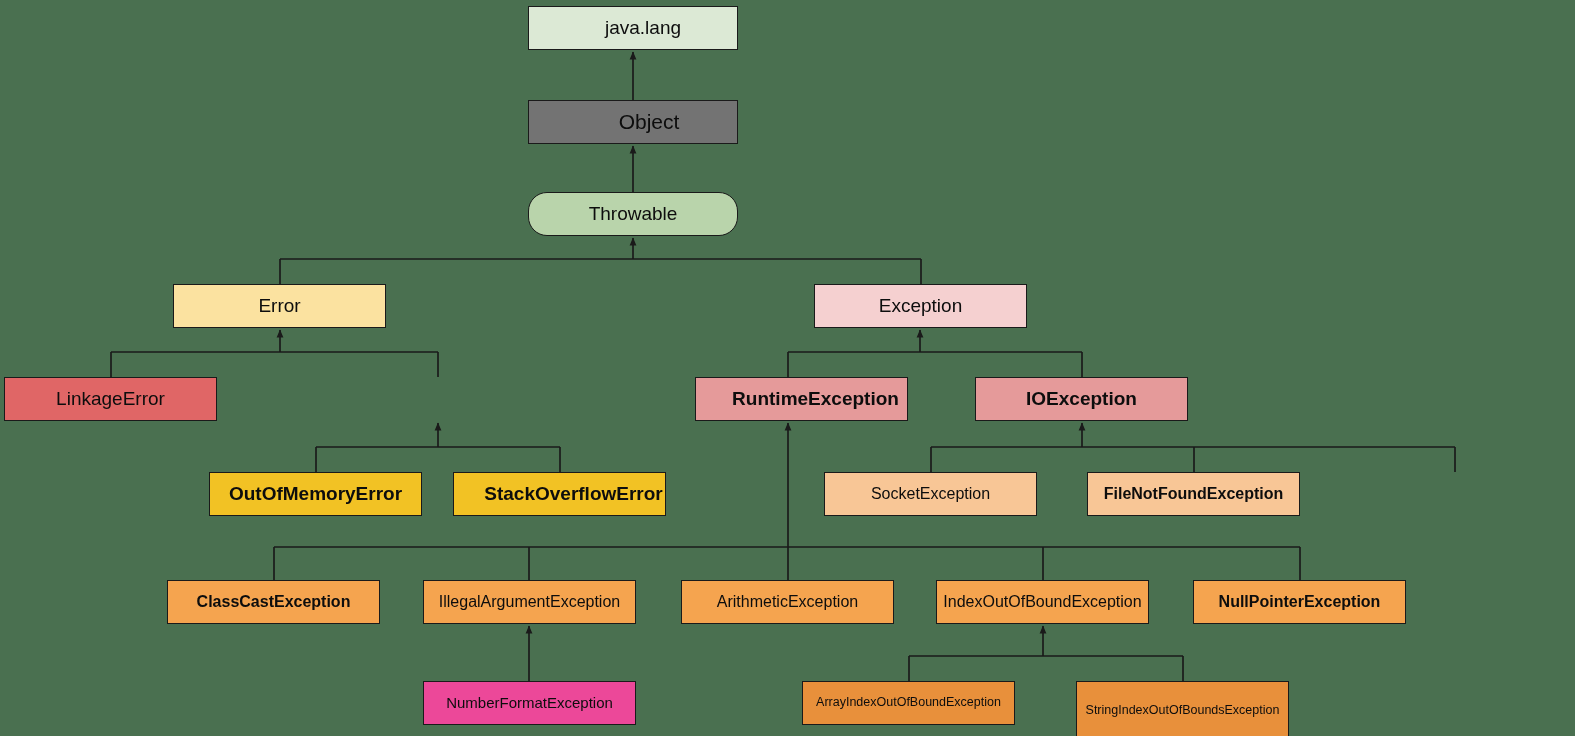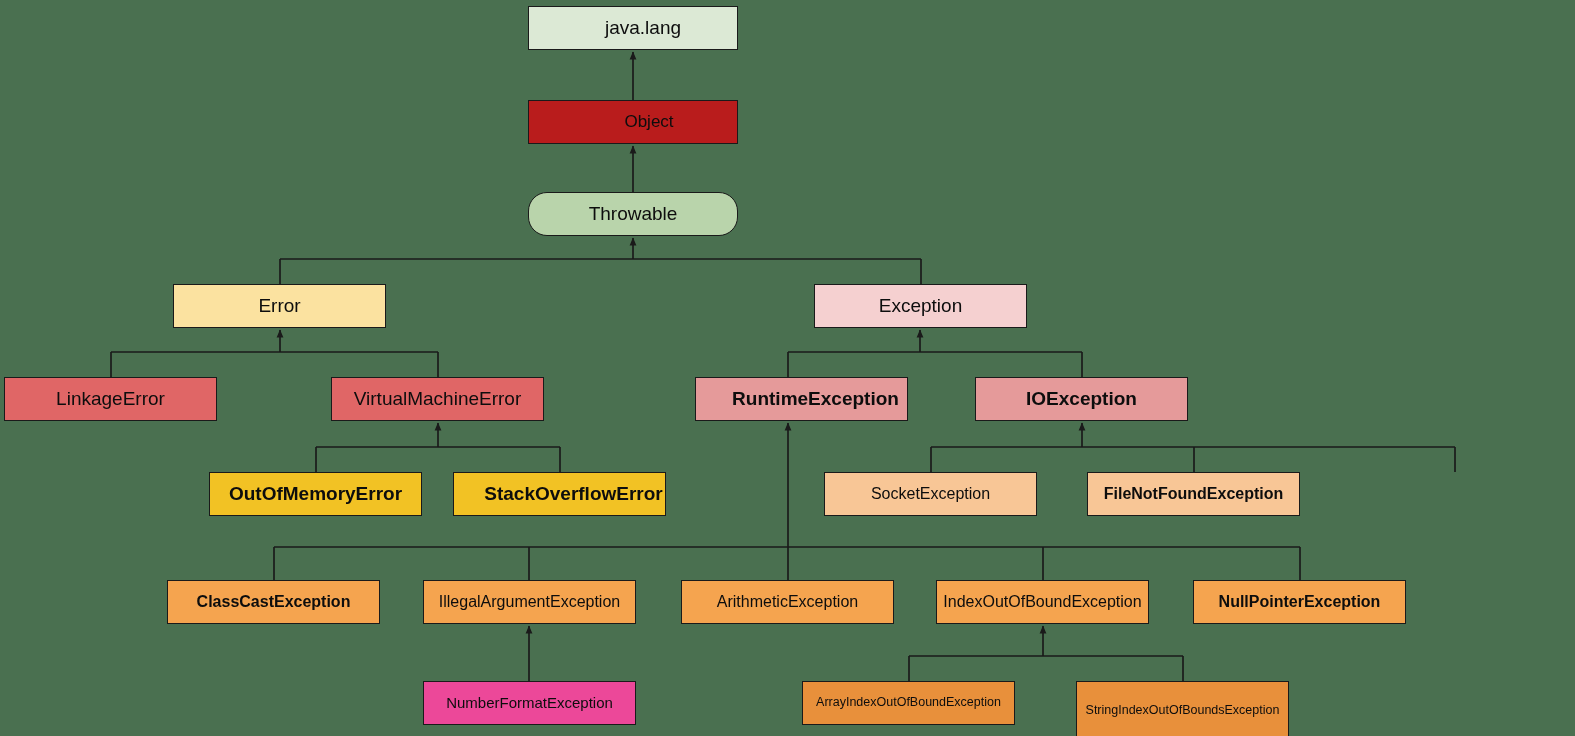--- a/index.html
+++ b/index.html
@@ -32,21 +32,21 @@
     display: flex;
     align-items: center;
     justify-content: center;
     text-align: center;
     color: #0d0d0d;
     line-height: 1.1;
     white-space: nowrap;
     overflow: hidden;
   }
   .lvl-pkg   { background: #dce9d5; font-size: 19px; font-weight: 400; padding-left: 20px; }
-  .lvl-obj   { background: #b91c1c; font-size: 17px; font-weight: 400; padding-left: 32px; }
+  .lvl-obj   { background: #737373; font-size: 21px; font-weight: 400; padding-left: 32px; }
   .lvl-throw { background: #b9d4ab; font-size: 19px; font-weight: 400; }
   .lvl-error { background: #fbe2a0; font-size: 19px; font-weight: 400; }
   .lvl-exc   { background: #f5d0d0; font-size: 19px; font-weight: 400; }
   .lvl-red   { background: #e06666; font-size: 19px; font-weight: 400; }
   .lvl-redb  { background: #e59a9a; font-size: 19px; font-weight: 700; }
   .lvl-gold  { background: #f2c224; font-size: 19px; font-weight: 700; }
   .lvl-peach { background: #f8c696; font-size: 16px; font-weight: 400; }
   .lvl-peachb{ background: #f8c696; font-size: 16px; font-weight: 700; }
   .lvl-or    { background: #f5a44f; font-size: 16px; font-weight: 400; }
   .lvl-orb   { background: #f5a44f; font-size: 16px; font-weight: 700; }
@@ -111,21 +111,20 @@
       <line x1="1183" y1="656" x2="1183" y2="681"></line>
     </g>
   </svg>
 
   <div class="node lvl-pkg" style="left:528px;top:6px;width:210px;height:44px;">java.lang</div>
   <div class="node lvl-obj" style="left:528px;top:100px;width:210px;height:44px;">Object</div>
   <div class="node lvl-throw" style="left:528px;top:192px;width:210px;height:44px;border-radius:19px;">Throwable</div>
   <div class="node lvl-error" style="left:173px;top:284px;width:213px;height:44px;">Error</div>
   <div class="node lvl-exc" style="left:814px;top:284px;width:213px;height:44px;">Exception</div>
   <div class="node lvl-red" style="left:4px;top:377px;width:213px;height:44px;">LinkageError</div>
-  <div class="node lvl-red" style="left:331px;top:377px;width:213px;height:44px;">VirtualMachineError</div>
   <div class="node lvl-redb" style="left:695px;top:377px;width:213px;height:44px;padding-left:28px;">RuntimeException</div>
   <div class="node lvl-redb" style="left:975px;top:377px;width:213px;height:44px;">IOException</div>
   <div class="node lvl-gold" style="left:209px;top:472px;width:213px;height:44px;">OutOfMemoryError</div>
   <div class="node lvl-gold" style="left:453px;top:472px;width:213px;height:44px;padding-left:28px;">StackOverflowError</div>
   <div class="node lvl-peach" style="left:824px;top:472px;width:213px;height:44px;">SocketException</div>
   <div class="node lvl-peachb" style="left:1087px;top:472px;width:213px;height:44px;">FileNotFoundException</div>
   <div class="node lvl-orb" style="left:167px;top:580px;width:213px;height:44px;">ClassCastException</div>
   <div class="node lvl-or" style="left:423px;top:580px;width:213px;height:44px;">IllegalArgumentException</div>
   <div class="node lvl-or" style="left:681px;top:580px;width:213px;height:44px;">ArithmeticException</div>
   <div class="node lvl-or" style="left:936px;top:580px;width:213px;height:44px;">IndexOutOfBoundException</div>

